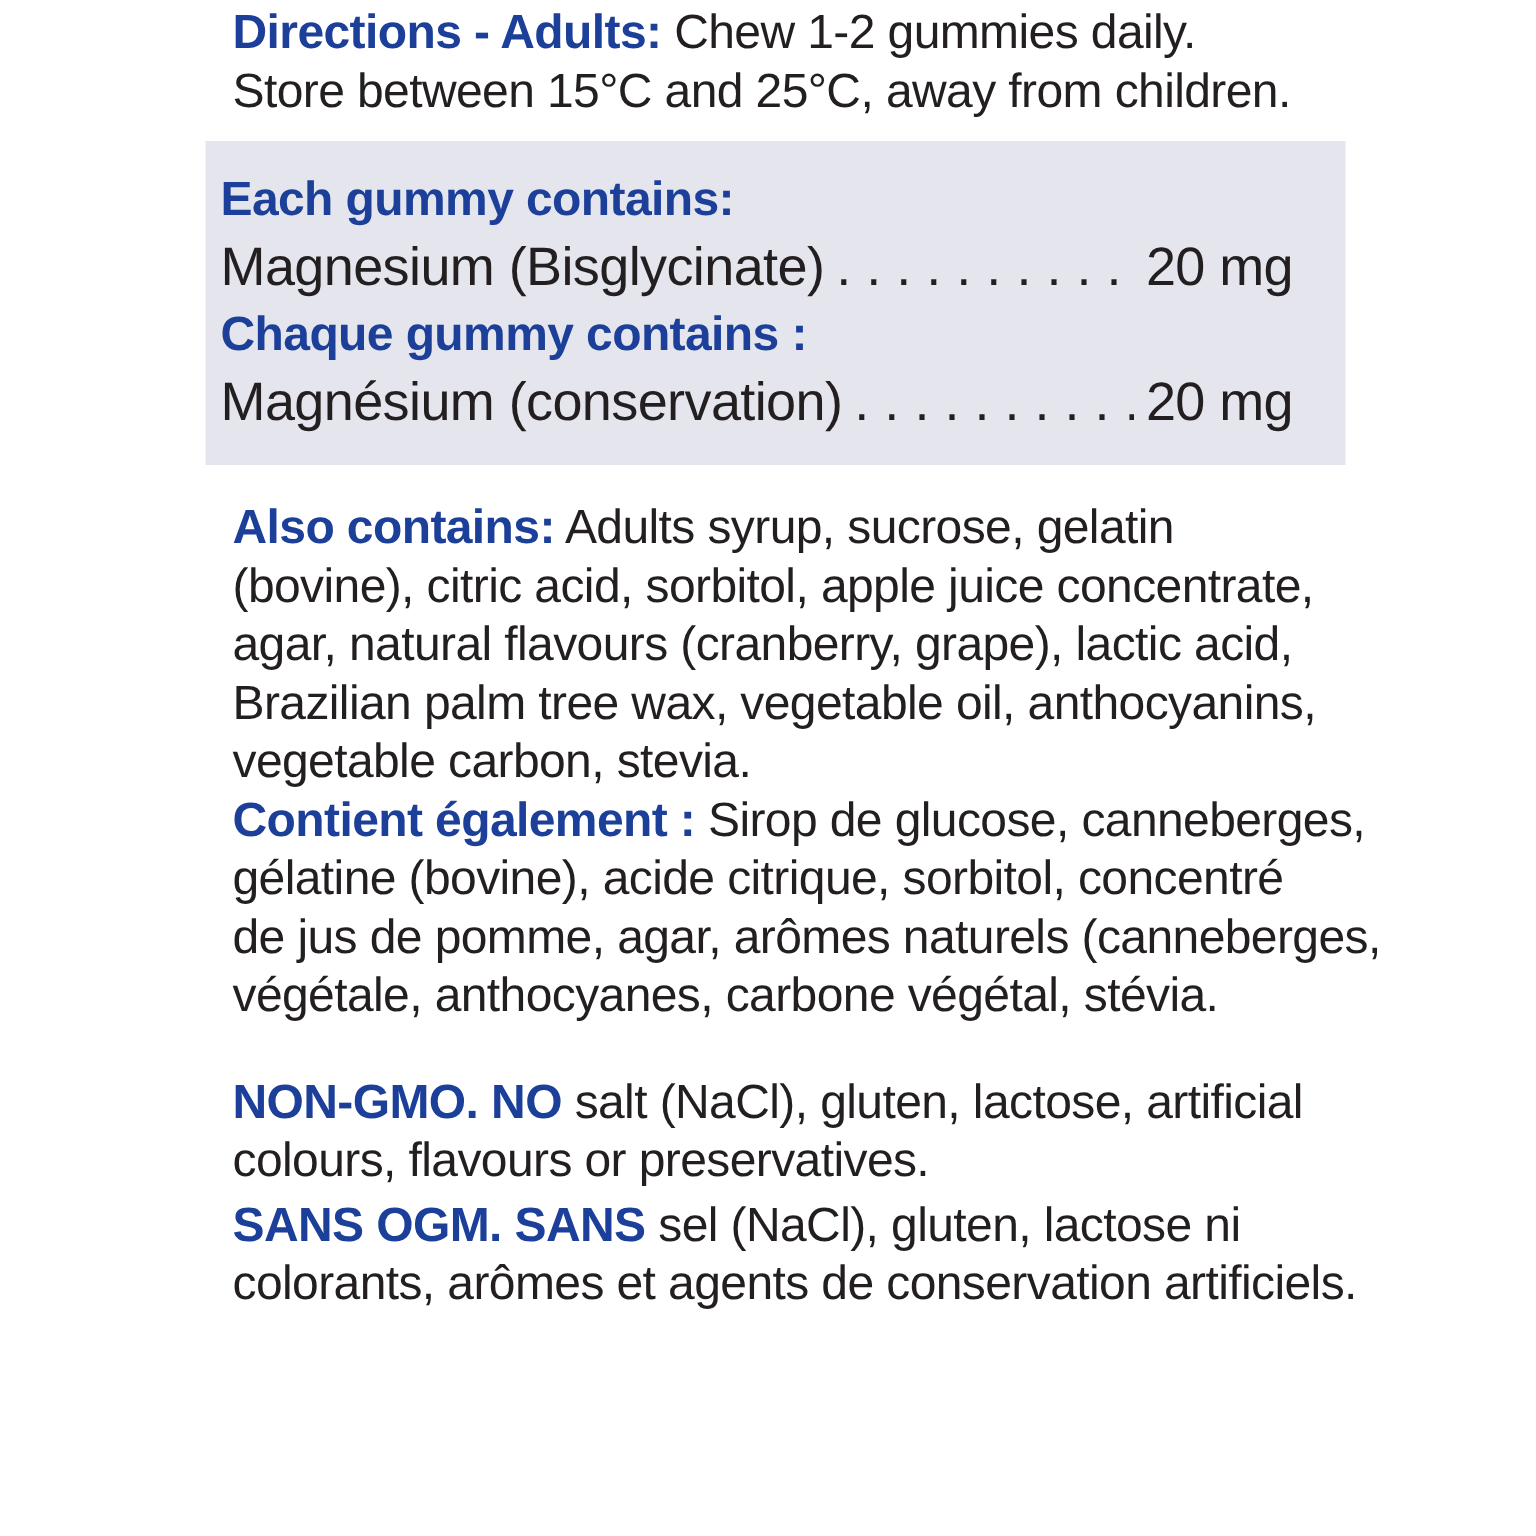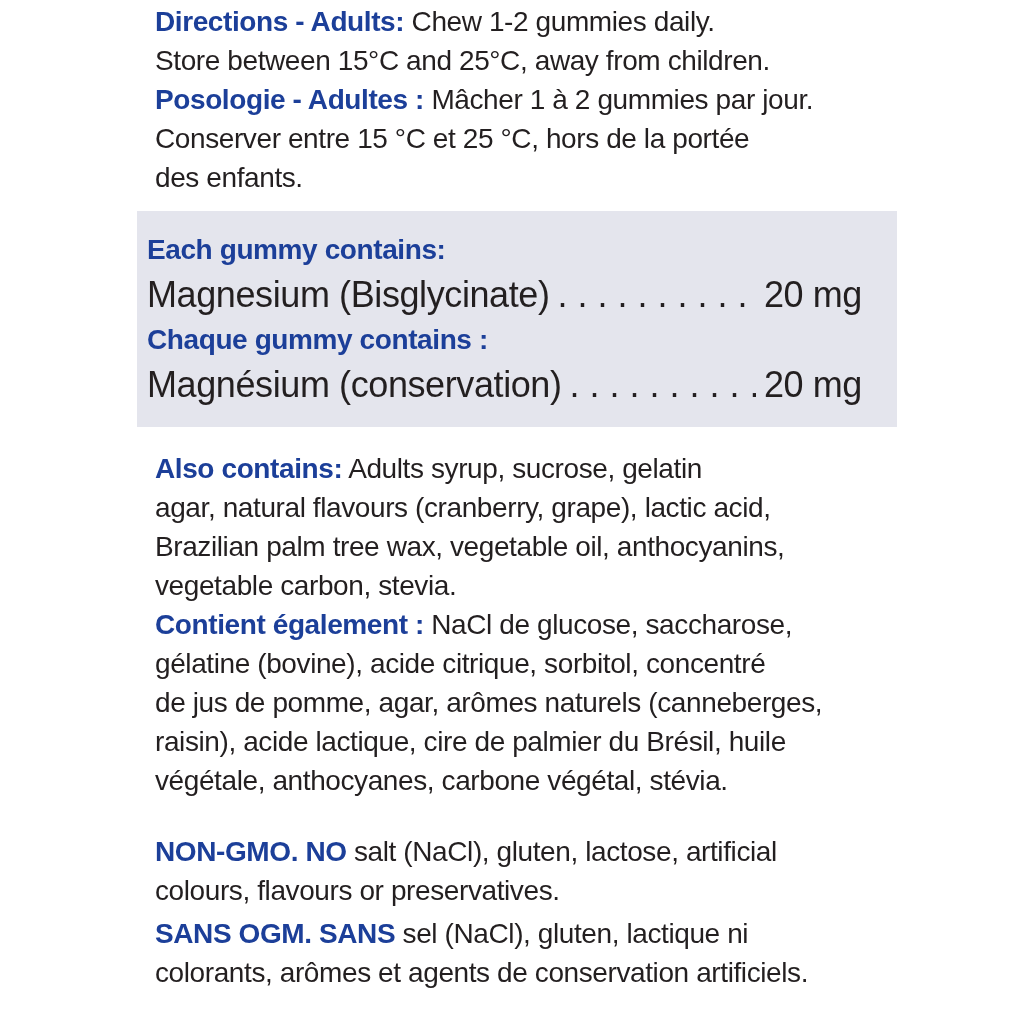--- a/index.html
+++ b/index.html
@@ -10,21 +10,21 @@
   html,body{margin:0;padding:0;}
   body{
     width:1024px;height:1024px;overflow:hidden;background:#ffffff;
     font-family:"Liberation Sans",sans-serif;
     color:var(--text-black);
   }
   .label{margin:2px 0 0 137px;width:760px;}
   .para{padding-left:18px;}
   .line{
     white-space:pre;
-    font-size:28px;
+    font-size:32px;
     line-height:39px;
     letter-spacing:-0.4px;
   }
   .lead,.heading{
     color:var(--accent-blue);
     font-weight:bold;
   }
   .panel{
     background:var(--panel-bg);
     padding:16px 35px 20px 10px;
@@ -47,59 +47,54 @@
 </head>
 <body>
 
 <div class="label">
 
   <div class="para">
     <div class="line"><span class="lead">Directions - Adults:</span><span> Chew 1-2 gummies daily.</span></div>
     <div class="line">Store between 15°C and 25°C, away from children.</div>
   </div>
 
-  <div class="para">
-    <div class="line"><span class="lead">Posologie - Adultes :</span><span> Mâcher 1 à 2 gummies par jour.</span></div>
-    <div class="line">Conserver entre 15 °C et 25 °C, hors de la portée</div>
-    <div class="line">des enfants.</div>
-  </div>
 
   <div class="panel">
     <div class="line heading">Each gummy contains:</div>
     <div class="dotrow">
       <span class="name">Magnesium (Bisglycinate)</span>
         <span class="dots">. . . . . . . . . . . . . . . . . . . . . . . . . . . . . . . .</span>
         <span class="value">20 mg</span>
     </div>
     <div class="line heading">Chaque gummy contains :</div>
     <div class="dotrow">
       <span class="name">Magnésium (conservation)</span>
         <span class="dots">. . . . . . . . . . . . . . . . . . . . . . . . . . . . . . . .</span>
         <span class="value">20 mg</span>
     </div>
   </div>
 
   <div class="para">
     <div class="line"><span class="lead">Also contains:</span><span> Adults syrup, sucrose, gelatin</span></div>
+    <div class="line">(bovine), citric acid, sorbitol, apple juice concentrate,</div>
     <div class="line">agar, natural flavours (cranberry, grape), lactic acid,</div>
     <div class="line">Brazilian palm tree wax, vegetable oil, anthocyanins,</div>
     <div class="line">vegetable carbon, stevia.</div>
   </div>
 
   <div class="para">
-    <div class="line"><span class="lead">Contient également :</span><span> NaCl de glucose, saccharose,</span></div>
+    <div class="line"><span class="lead">Contient également :</span><span> Sirop de glucose, canneberges,</span></div>
     <div class="line">gélatine (bovine), acide citrique, sorbitol, concentré</div>
     <div class="line">de jus de pomme, agar, arômes naturels (canneberges,</div>
-    <div class="line">raisin), acide lactique, cire de palmier du Brésil, huile</div>
     <div class="line">végétale, anthocyanes, carbone végétal, stévia.</div>
   </div>
 
   <div class="para gap-top">
     <div class="line"><span class="lead">NON-GMO. NO</span><span> salt (NaCl), gluten, lactose, artificial</span></div>
     <div class="line">colours, flavours or preservatives.</div>
   </div>
 
   <div class="para gap-top-sm">
-    <div class="line"><span class="lead">SANS OGM. SANS</span><span> sel (NaCl), gluten, lactique ni</span></div>
+    <div class="line"><span class="lead">SANS OGM. SANS</span><span> sel (NaCl), gluten, lactose ni</span></div>
     <div class="line">colorants, arômes et agents de conservation artificiels.</div>
   </div>
 
 </div>
 
 </body></html>

